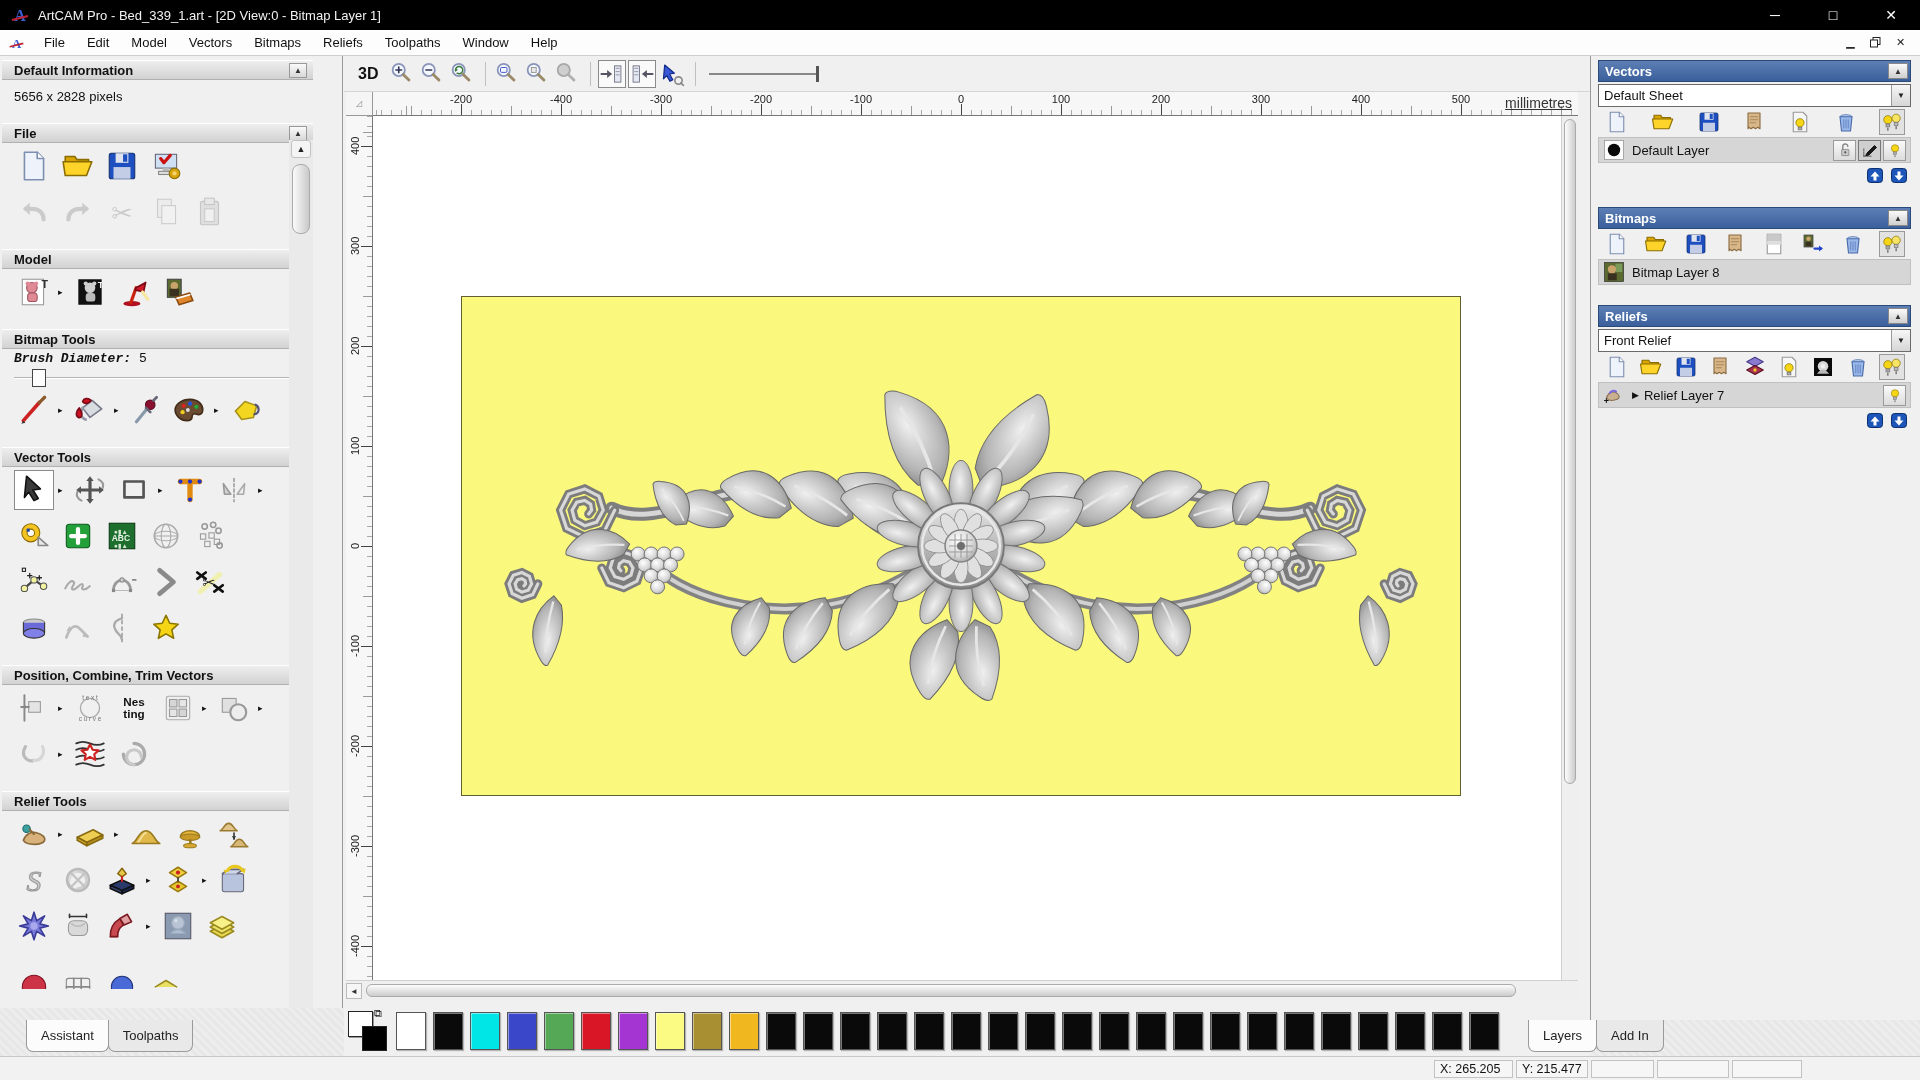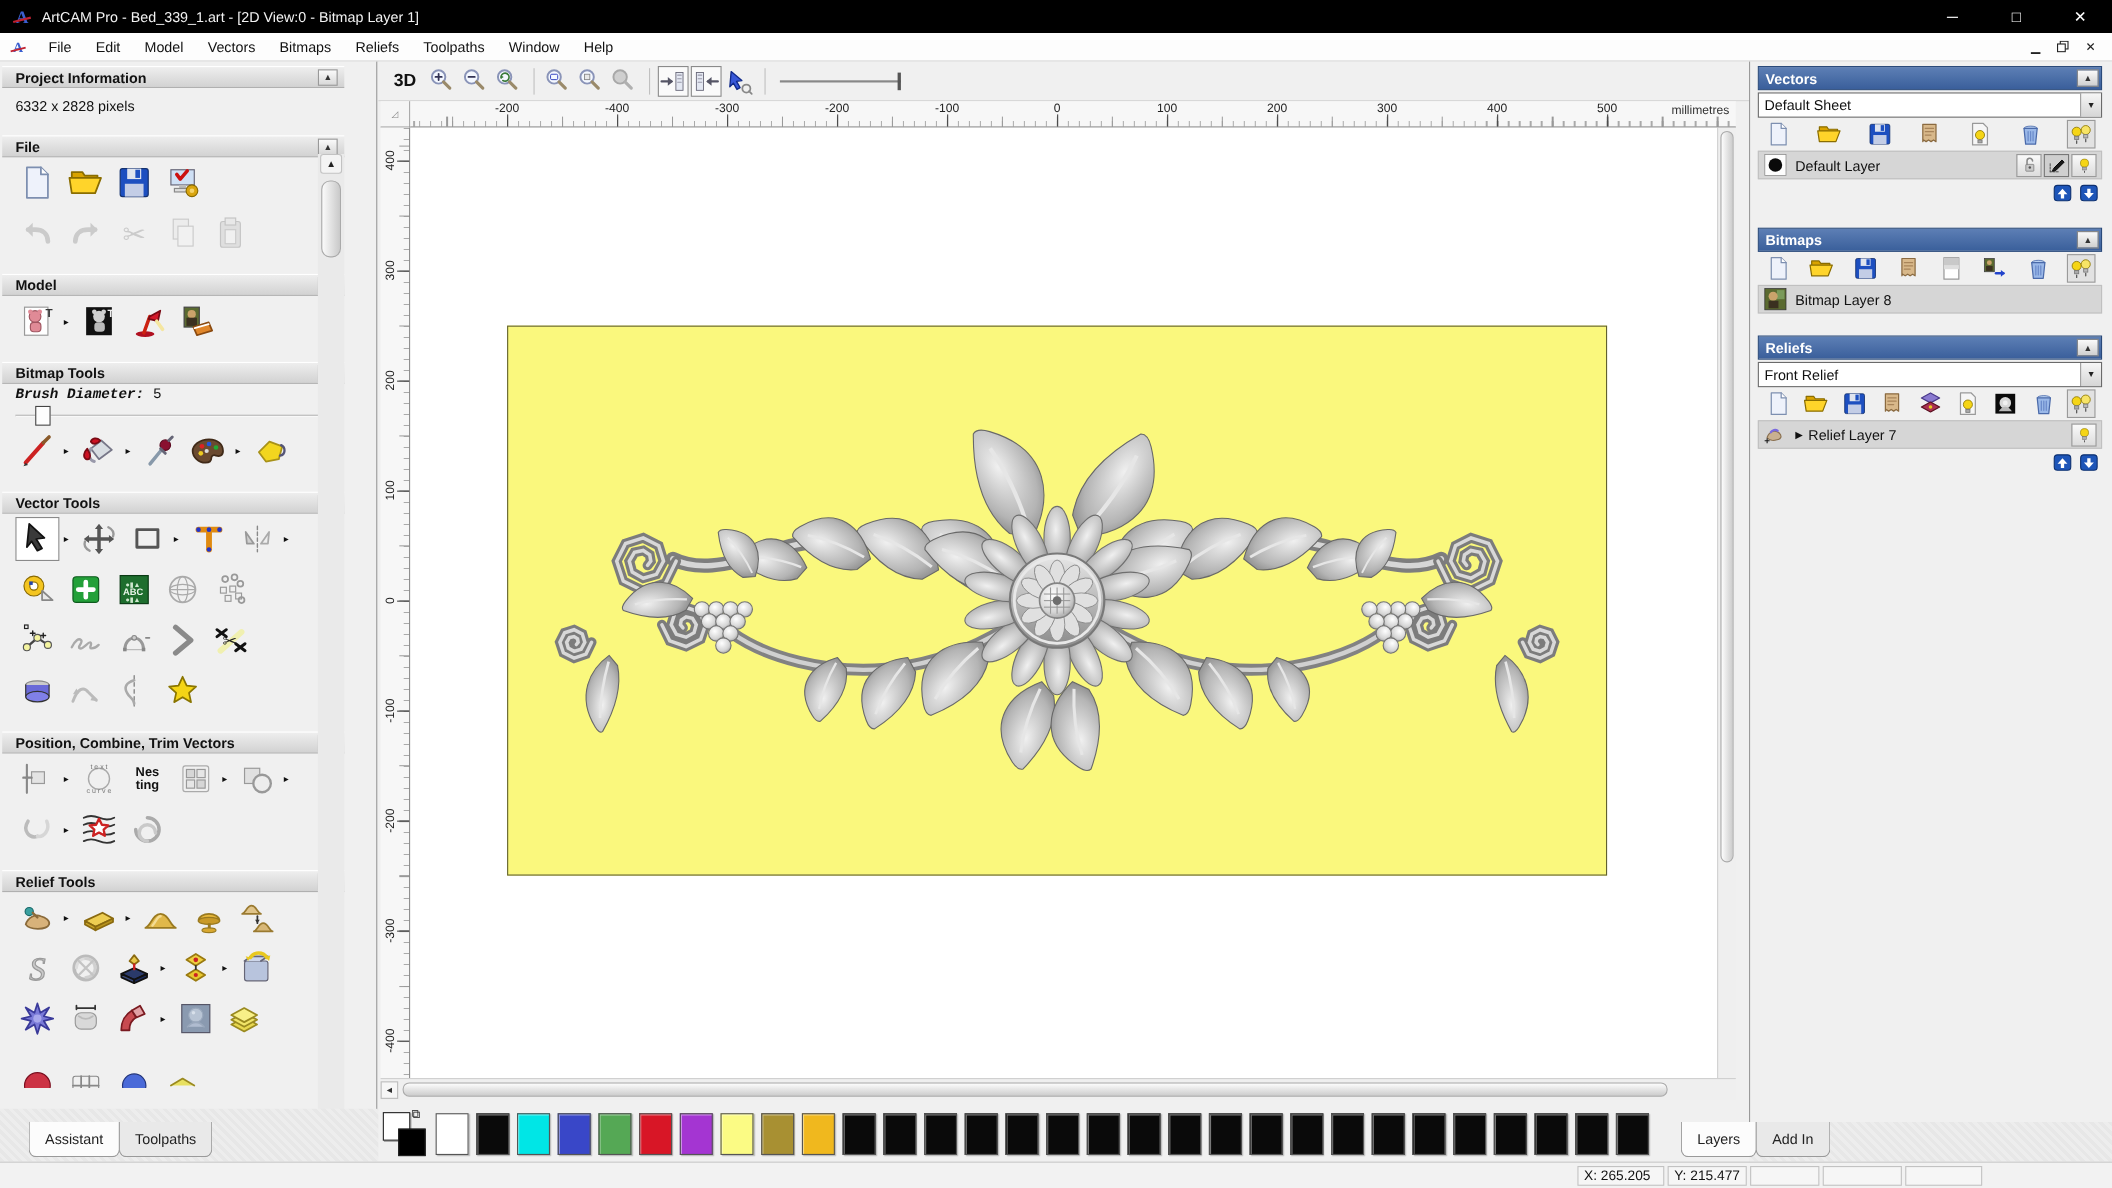--- a/index.html
+++ b/index.html
@@ -90,21 +90,21 @@
   #hruler { position:absolute; left:29px; top:36px; width:1205px; height:24px; background:#f7f7f7;
     border-bottom:1px solid #777;
     background-image:
       repeating-linear-gradient(to right, #999 0 1px, transparent 1px 50px),
       repeating-linear-gradient(to right, #aaa 0 1px, transparent 1px 10px);
     background-size:100% 9px, 100% 5px;
     background-position:38px bottom, 8px bottom;
     background-repeat:repeat-x; }
   .htick { position:absolute; top:1px; width:60px; text-align:center; font-size:11px; color:#222; }
   .htbar { position:absolute; bottom:0; height:11px; border-left:1px solid #444; }
-  #unitlbl { position:absolute; right:6px; top:3px; font-size:11px; color:#333; }
+  #unitlbl { position:absolute; right:6px; top:3px; font-size:14px; color:#333;text-decoration:underline; }
   #vruler { position:absolute; left:2px; top:60px; width:27px; height:864px; background:#f7f7f7;
     border-right:1px solid #777;
     background-image:
       repeating-linear-gradient(to bottom, #999 0 1px, transparent 1px 50px),
       repeating-linear-gradient(to bottom, #aaa 0 1px, transparent 1px 10px);
     background-size:9px 100%, 5px 100%;
     background-position:right 0px top 30px, right 0px top 0px;
     background-repeat:repeat-y; }
   .vtick { position:absolute; left:1px; width:16px; height:60px; font-size:11px; color:#222;
     writing-mode:vertical-rl; transform:rotate(180deg); display:flex; align-items:center; justify-content:center; }
@@ -216,25 +216,25 @@
           <rect x="0.5" y="3" width="7" height="7" fill="#fdfdfd" stroke="#222"></rect>
         </svg>
     </span>
     <span>✕</span>
   </div>
 </div>
 
 <div id="leftpanel">
   <div id="leftsections">
       <div class="sect-hdr">
-        <b>Project Information</b>
+        <b>Default Information</b>
         <span class="col">▲</span>
       </div>
       <div class="info-wrap">
-        <div>6332 x 2828 pixels</div>
+        <div>5656 x 2828 pixels</div>
       </div>
       <div class="sect-gap"></div>
       <div class="sect-hdr">
         <b>File</b>
         <span class="col">▲</span>
       </div>
       <div class="toolrow">
         <span class="tool">
           <svg class="ic" viewBox="0 0 32 32">
             <path d="M7 3h12l6 6v20H7z" fill="#eef2fb" stroke="#7d8fb0" stroke-width="1.5" stroke-linecap="round" stroke-linejoin="round"></path>

